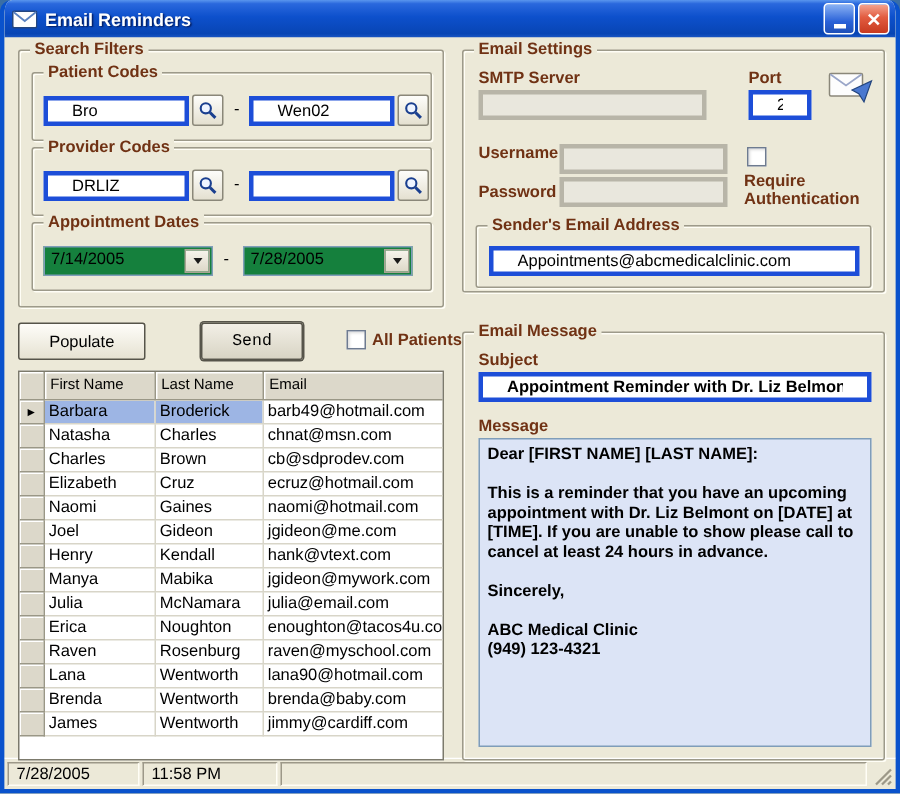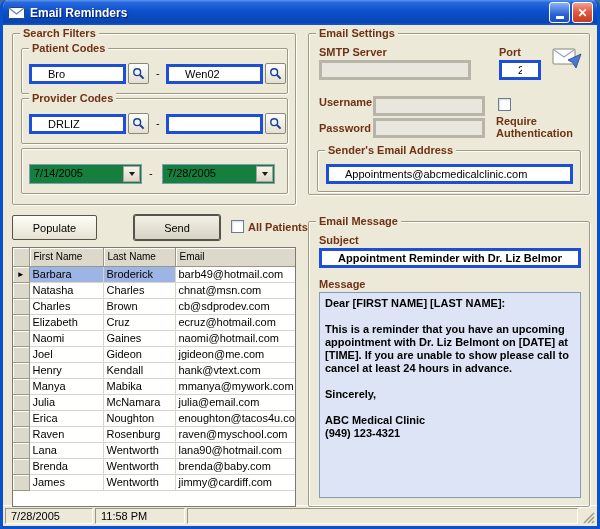--- a/index.html
+++ b/index.html
@@ -146,38 +146,39 @@
         <input class="tfield" style="left: 144px; top: 15px; width: 97px;" value="">
         <button class="mag-btn" style="left:243px; top:14px;">
           <svg width="13" height="13" viewBox="0 0 13 13">
               <circle cx="5.2" cy="5.2" r="3.4" fill="#eef4ff" stroke="#1a3f8f" stroke-width="1.4"></circle>
               <line x1="8" y1="8" x2="11.6" y2="11.6" stroke="#1a3f8f" stroke-width="2"></line>
             </svg>
         </button>
       </div>
 
       <div class="groupbox" style="left:8px; top:114px; width:267px; height:46px;">
+        <span class="gb-title">Appointment Dates</span>
         <div class="combo" style="left:7px; top:15px; width:113px;">
           <span>7/14/2005</span>
           <span class="arrow-btn">
               <span class="tri-down"></span>
             </span>
         </div>
         <span class="dash" style="left:127px; top:18px;">-</span>
         <div class="combo" style="left:140px; top:15px; width:113px;">
           <span>7/28/2005</span>
           <span class="arrow-btn">
               <span class="tri-down"></span>
             </span>
         </div>
       </div>
     </div>
 
     <button class="pushbtn" style="left:9px; top:190px; width:85px;">Populate</button>
-    <button class="pushbtn default" style="left:131px; top:190px; width:86px;">Send</button>
+    <button class="pushbtn default" style="left:131px; top:190px; width:68px;font-family:Liberation Mono, monospace;">Send</button>
     <span class="checkbox" style="left:228px; top:195px;"></span>
     <span class="cb-label" style="left:245px; top:196px;">All Patients</span>
 
     <div class="grid">
       <table>
         <colgroup>
             <col style="width:16px">
             <col style="width:74px">
             <col style="width:72px">
             <col style="width:120px">
@@ -230,21 +231,21 @@
             <tr>
               <td class="sel-cell"></td>
               <td>Henry</td>
               <td>Kendall</td>
               <td>hank@vtext.com</td>
             </tr>
             <tr>
               <td class="sel-cell"></td>
               <td>Manya</td>
               <td>Mabika</td>
-              <td>mmanya@mywork.com</td>
+              <td>jgideon@mywork.com</td>
             </tr>
             <tr>
               <td class="sel-cell"></td>
               <td>Julia</td>
               <td>McNamara</td>
               <td>julia@email.com</td>
             </tr>
             <tr>
               <td class="sel-cell"></td>
               <td>Erica</td>

